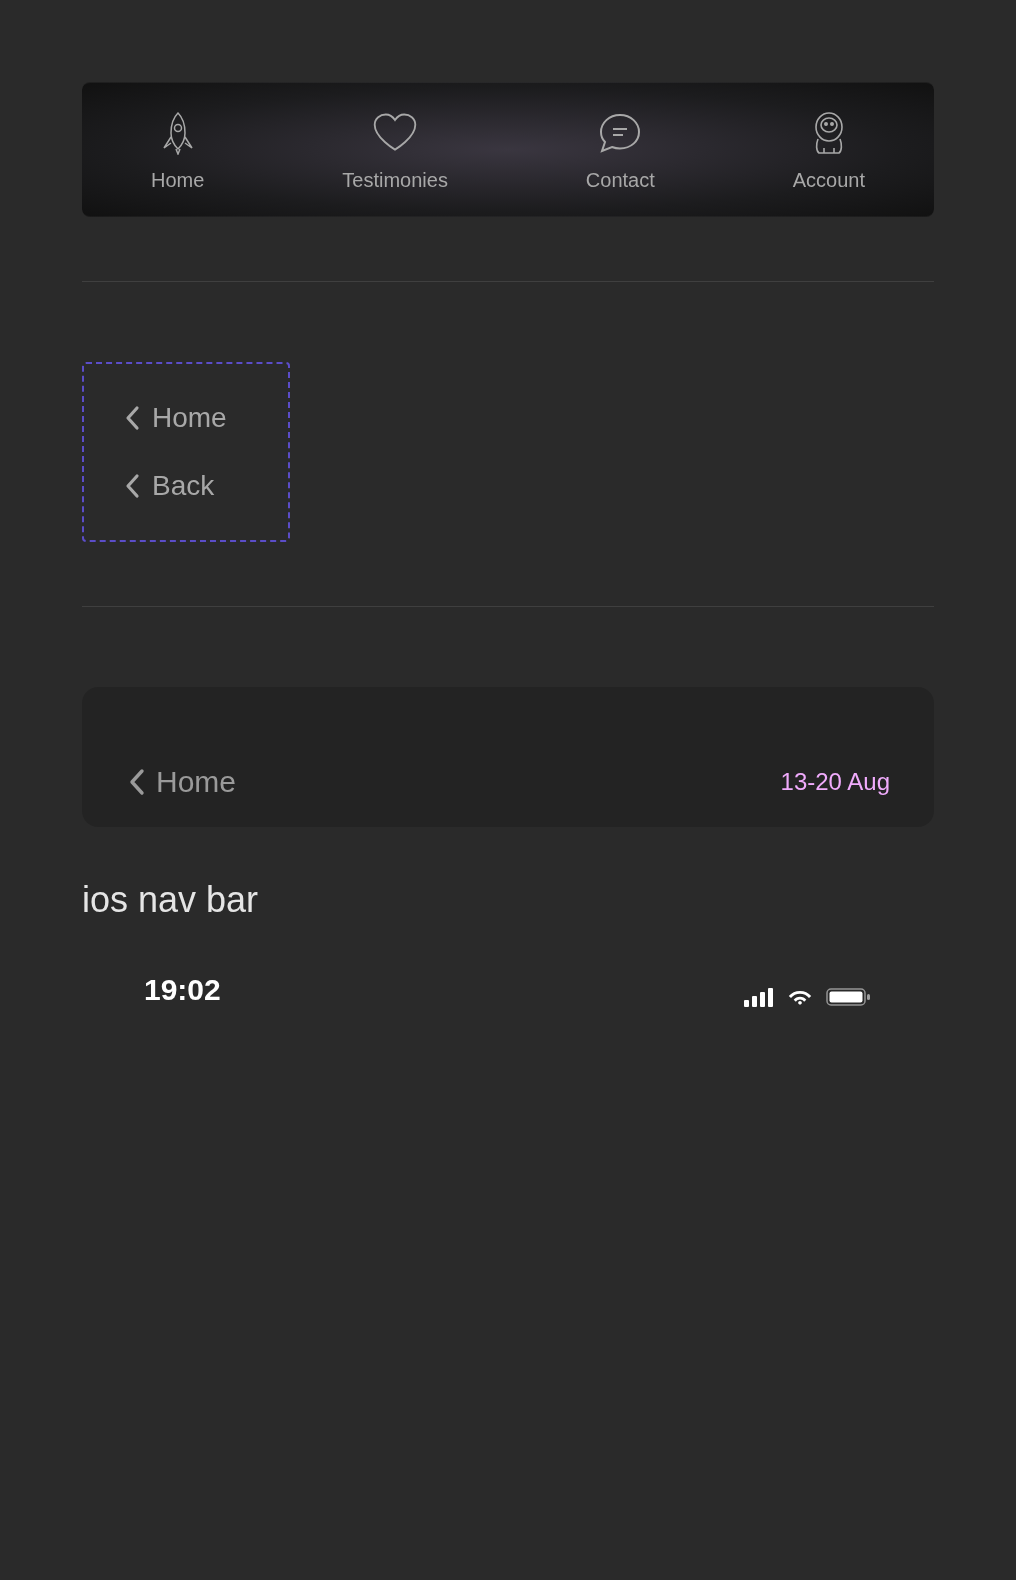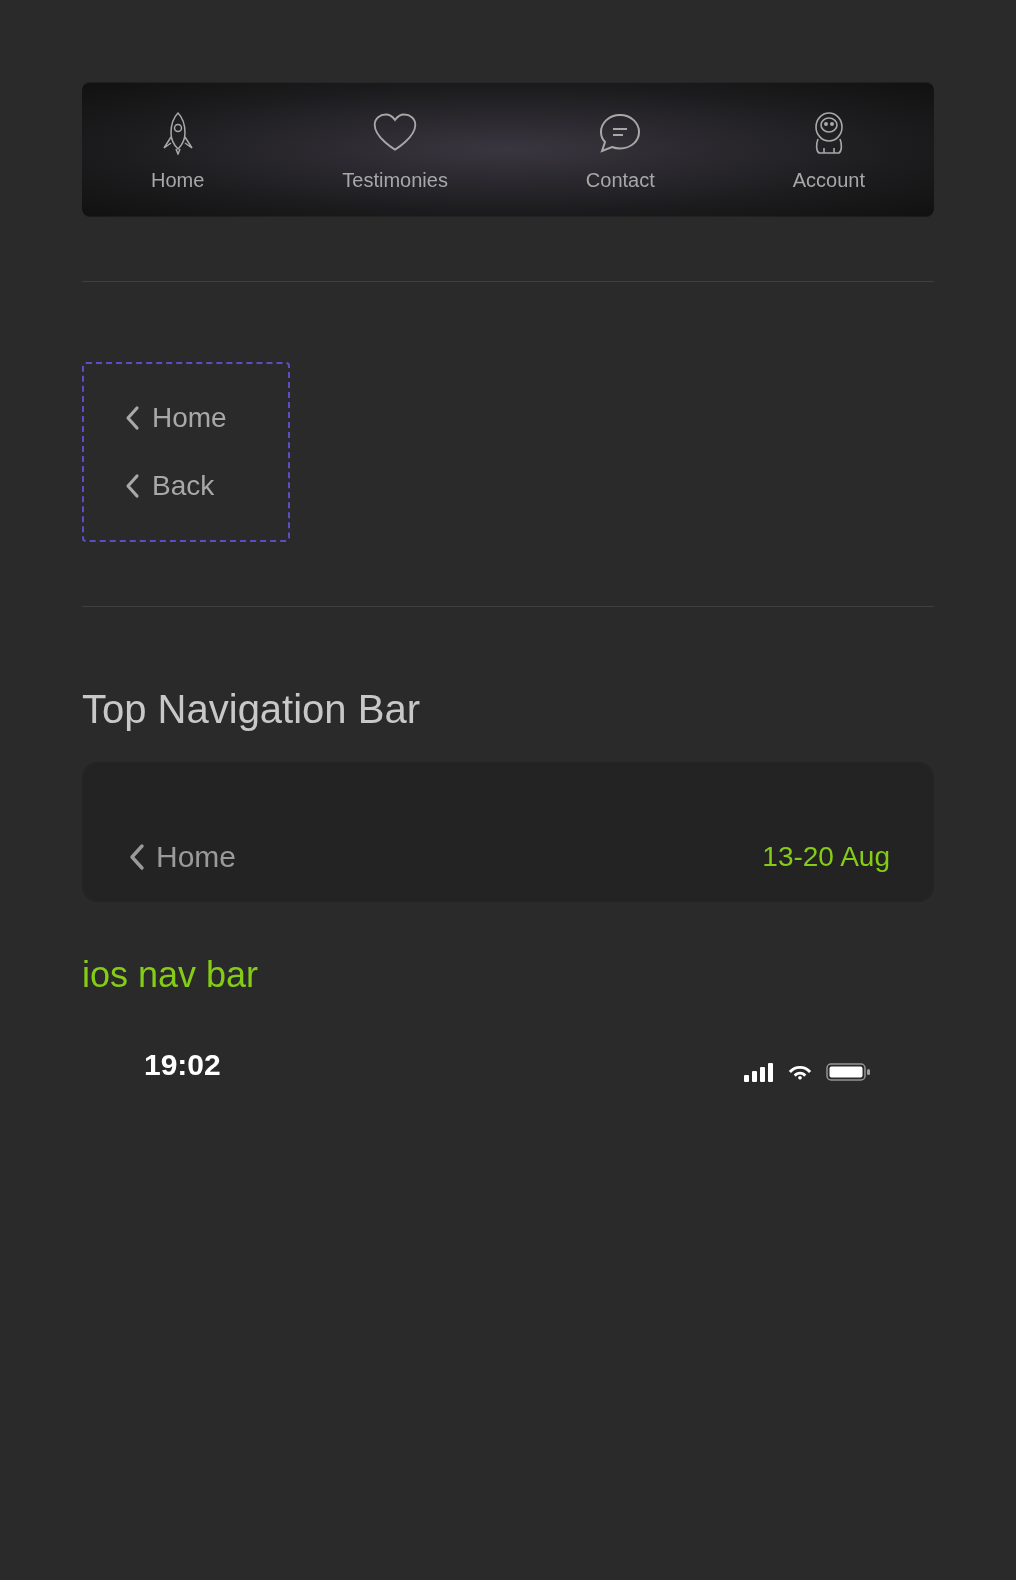--- a/index.html
+++ b/index.html
@@ -85,27 +85,27 @@
   display: flex;
   align-items: center;
   gap: 8px;
   cursor: pointer;
 }
 .top-nav-home {
   font-size: 30px;
   color: #9a9a9a;
 }
 .top-nav-date {
-  font-size: 28px;
-  color: #84cc16;
+  font-size: 24px;
+  color: #f0abfc;
 }
 .ios-title {
   font-size: 36px;
   font-weight: 400;
-  color: #84cc16;
+  color: #e5e5e5;
   margin-top: 52px;
   margin-bottom: 52px;
 }
 .ios-status {
   display: flex;
   align-items: flex-end;
   justify-content: space-between;
   padding: 0 62px;
 }
 .ios-time {
@@ -190,21 +190,20 @@
         </svg>
       </span>
       <span class="nav-label-text">Back</span>
     </div>
   </div>
 </div>
 
 <div class="divider"></div>
 
 <div>
-  <div class="section-title">Top Navigation Bar</div>
   <div class="top-nav-bar">
     <div class="top-nav-left">
       <span>
         <svg width="22" height="30" viewBox="0 0 22 30" fill="none" stroke="#9a9a9a" stroke-width="3.4" stroke-linecap="round" stroke-linejoin="round">
           <polyline points="16,4 6,15 16,26"></polyline>
         </svg>
       </span>
       <span class="top-nav-home">Home</span>
     </div>
     <div class="top-nav-date">13-20 Aug</div>

